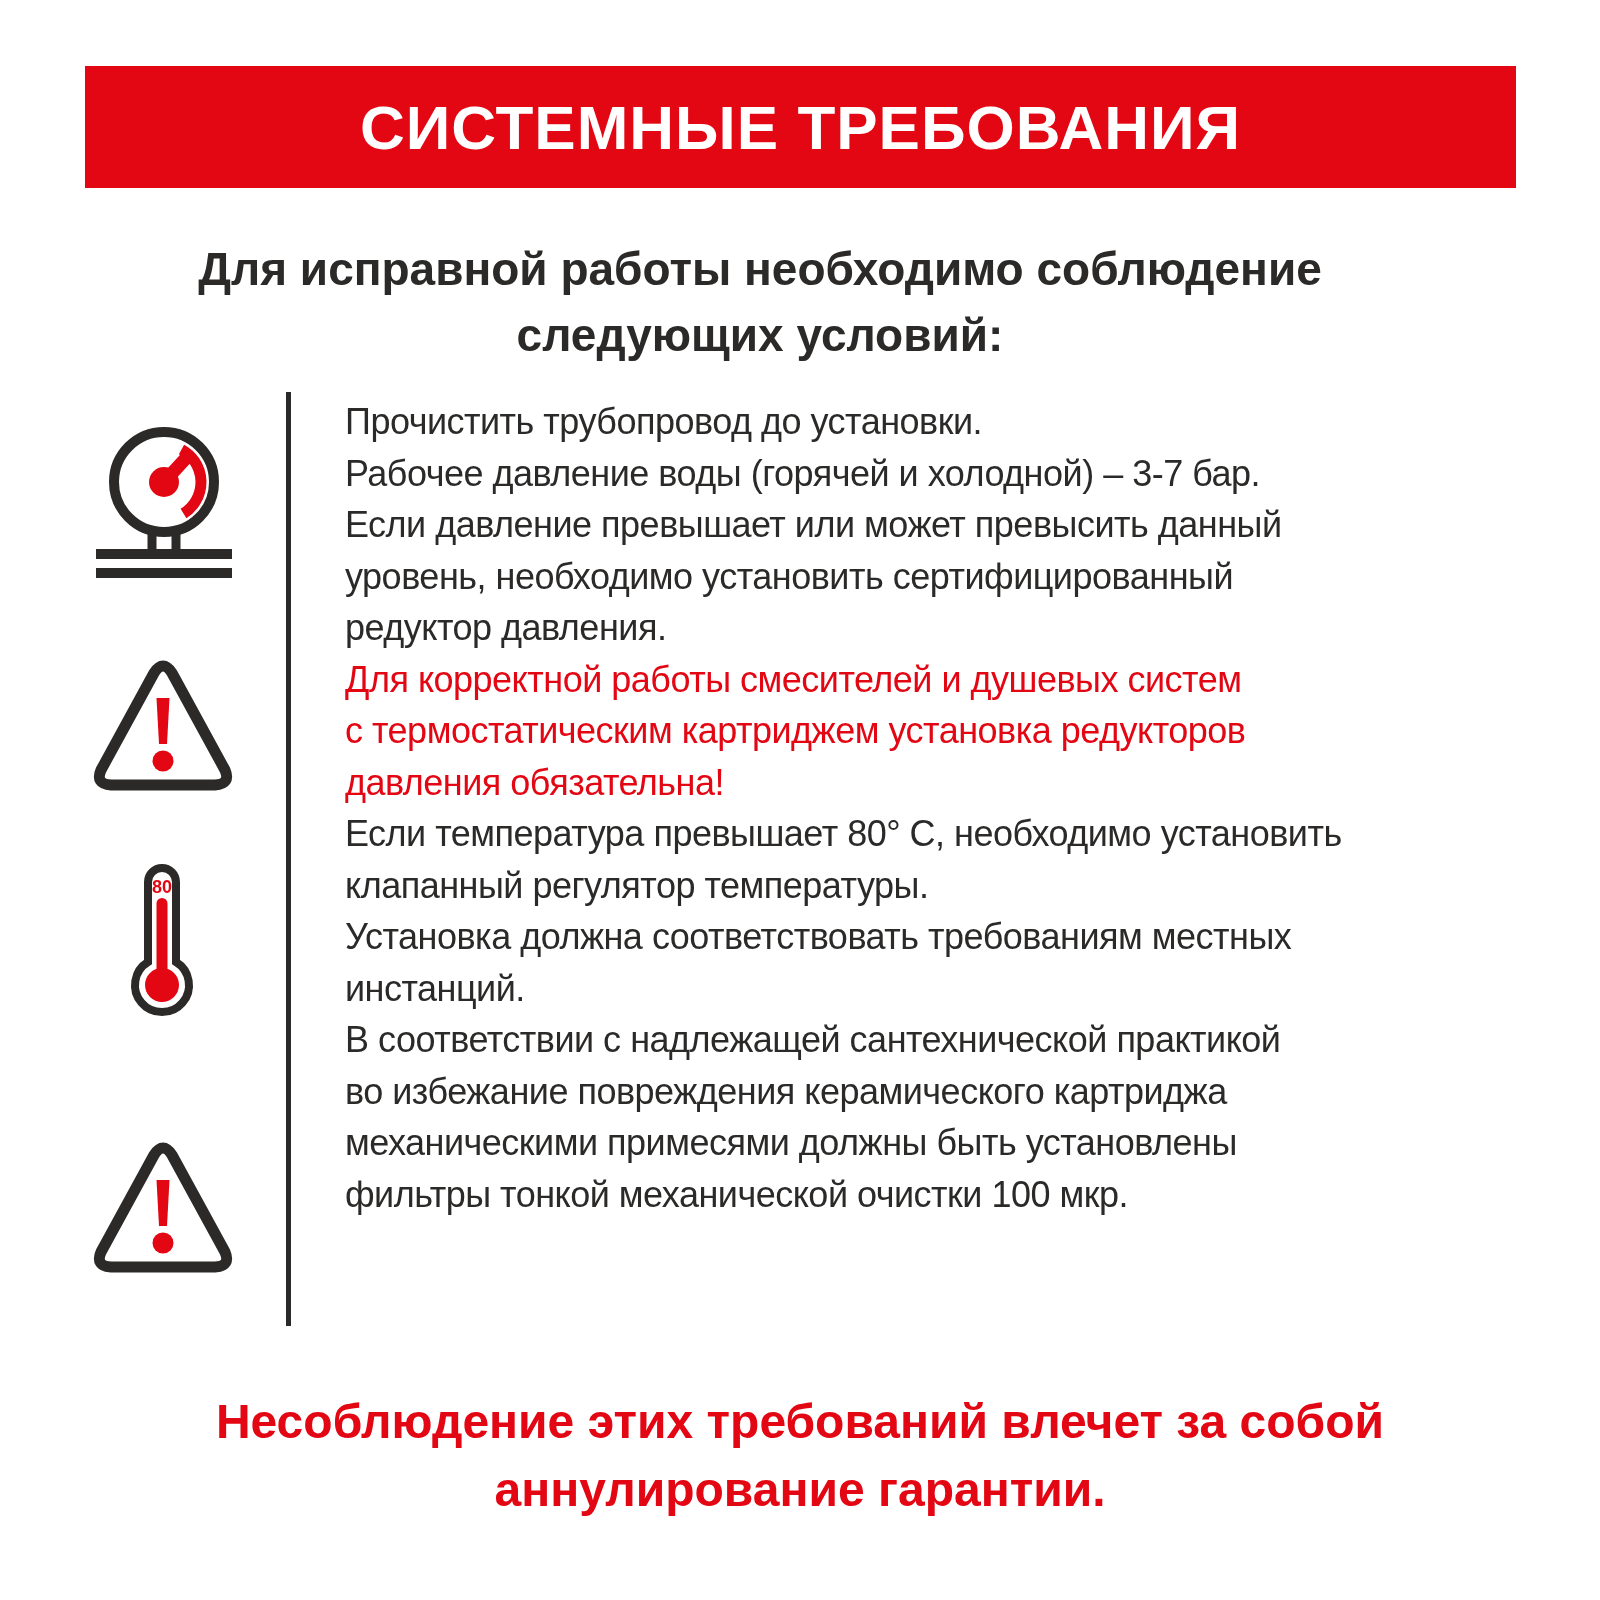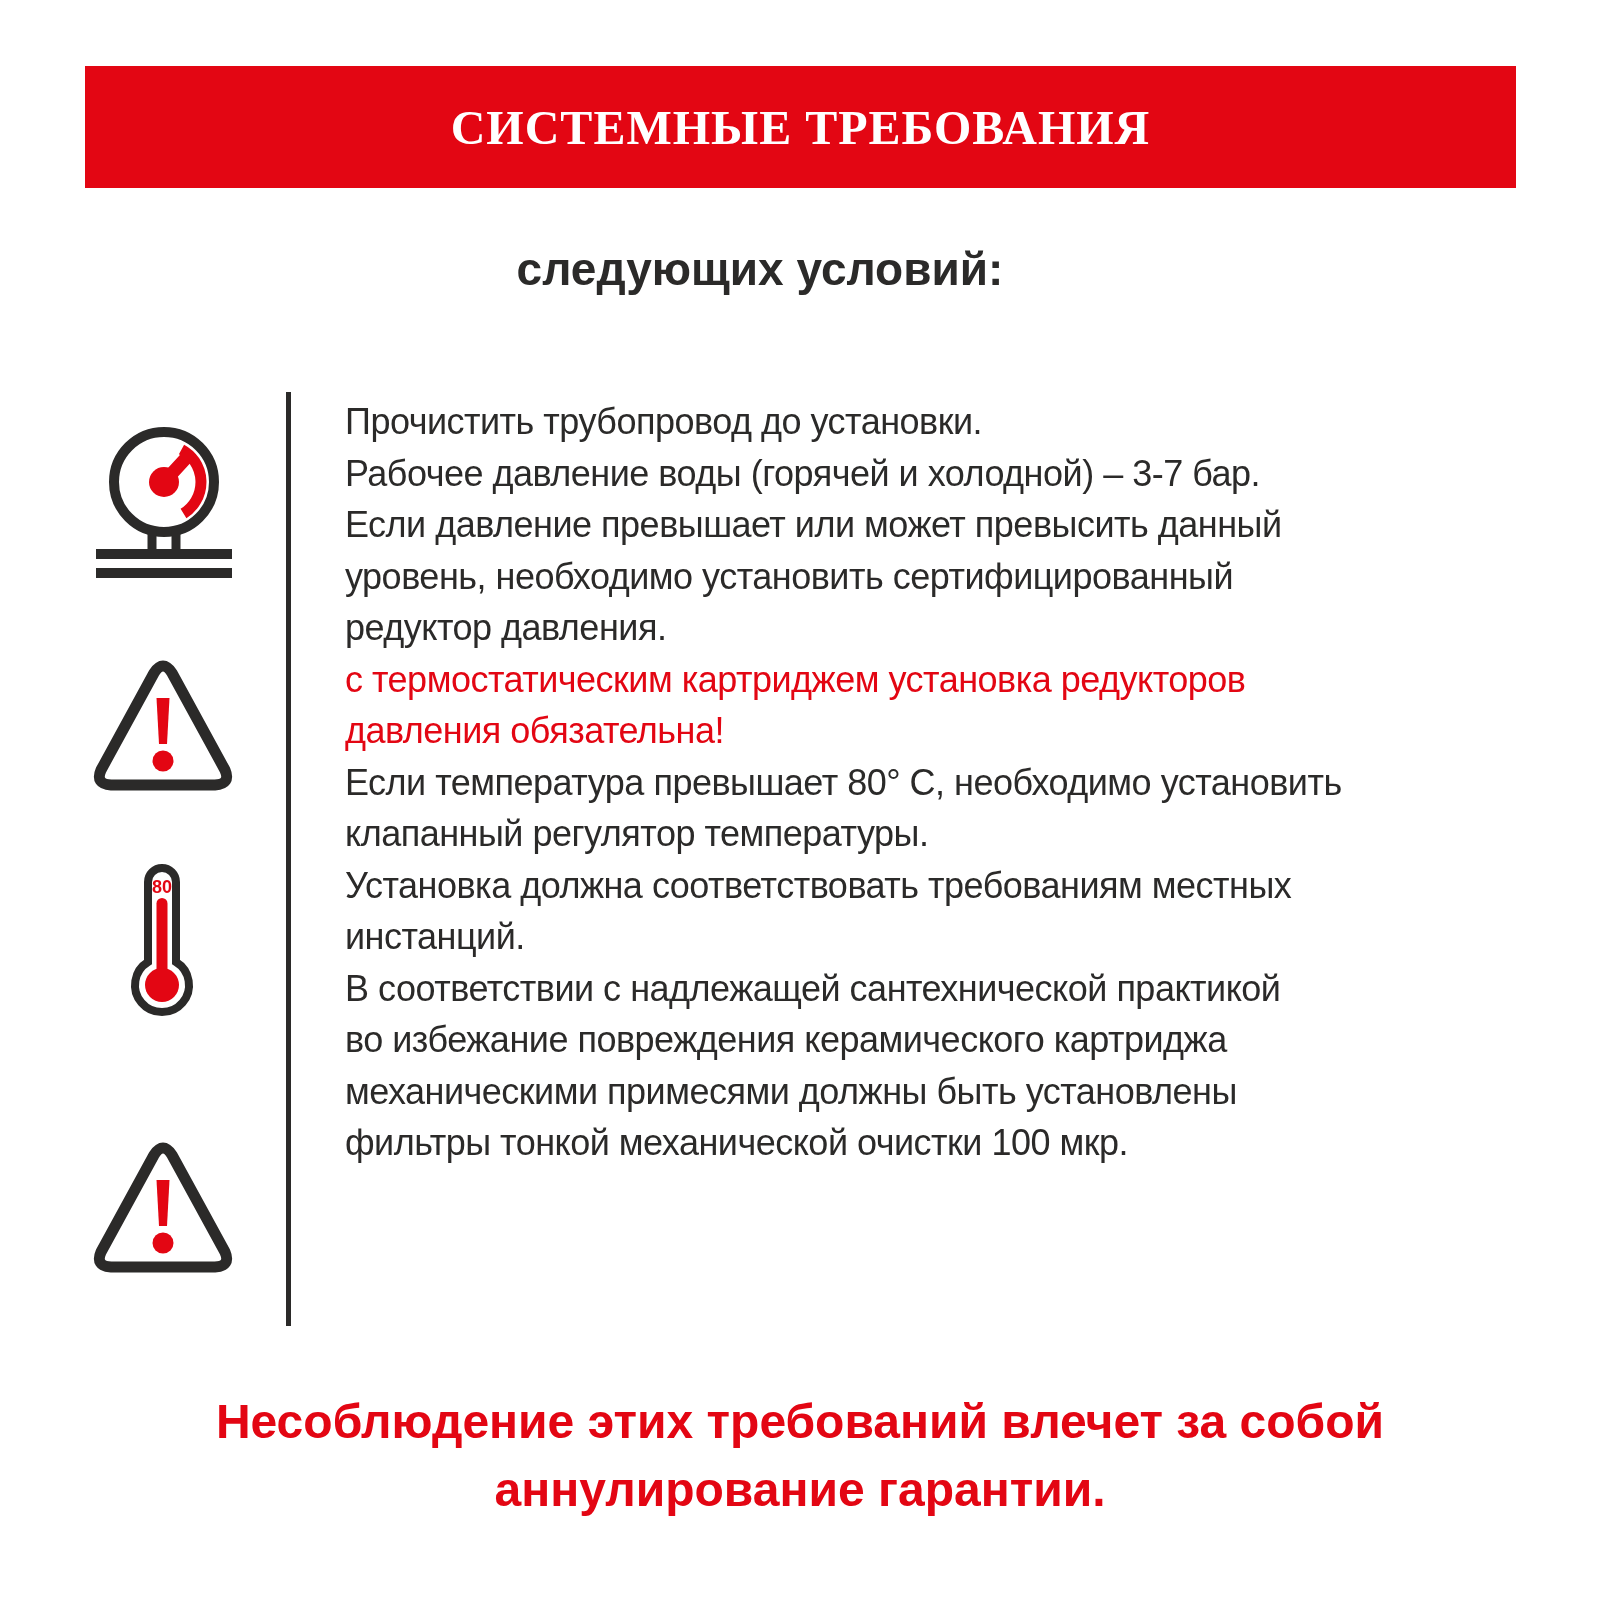--- a/index.html
+++ b/index.html
@@ -25,25 +25,24 @@
     top: 66px;
     width: 1431px;
     height: 122px;
     background: var(--red);
     display: flex;
     align-items: center;
     justify-content: center;
   }
   .banner-title {
     color: #ffffff;
-    font-size: 48px;
+    font-size: 62px;
     font-weight: bold;
     letter-spacing: 1px;
     white-space: nowrap;
-    font-family: Liberation Serif, serif;
   }
   .heading {
     position: absolute;
     left: 60px;
     top: 236px;
     width: 1400px;
     text-align: center;
     color: var(--dark);
     font-size: 46px;
     font-weight: bold;
@@ -107,20 +106,21 @@
 </head>
 <body>
 
 <div class="page">
 
   <div class="banner">
     <div class="banner-title">СИСТЕМНЫЕ ТРЕБОВАНИЯ</div>
   </div>
 
   <div class="heading">
+    <div>Для исправной работы необходимо соблюдение</div>
     <div>следующих условий:</div>
   </div>
 
   <div class="icon-col">
 
     <svg class="icon icon-gauge" width="148" height="166" viewBox="0 0 148 166">
       <circle class="stroke-dark" cx="74" cy="68" r="50" stroke-width="10"></circle>
       <path class="stroke-red" d="M 91.5 35.5 A 37 37 0 0 1 93.5 99.5" stroke-width="11"></path>
       <line class="stroke-red" x1="74" y1="68" x2="97" y2="43" stroke-width="13" stroke-linecap="round"></line>
       <circle class="fill-red" cx="74" cy="68" r="15"></circle>
@@ -152,20 +152,21 @@
   </div>
 
   <div class="divider"></div>
 
   <div class="req-list">
       <div class="req-line">Прочистить трубопровод до установки.</div>
       <div class="req-line">Рабочее давление воды (горячей и холодной) – 3-7 бар.</div>
       <div class="req-line">Если давление превышает или может превысить данный</div>
       <div class="req-line">уровень, необходимо установить сертифицированный</div>
       <div class="req-line">редуктор давления.</div>
+      <div class="req-line em">Для корректной работы смесителей и душевых систем</div>
       <div class="req-line em">с термостатическим картриджем установка редукторов</div>
       <div class="req-line em">давления обязательна!</div>
       <div class="req-line">Если температура превышает 80° С, необходимо установить</div>
       <div class="req-line">клапанный регулятор температуры.</div>
       <div class="req-line">Установка должна соответствовать требованиям местных</div>
       <div class="req-line">инстанций.</div>
       <div class="req-line">В соответствии с надлежащей сантехнической практикой</div>
       <div class="req-line">во избежание повреждения керамического картриджа</div>
       <div class="req-line">механическими примесями должны быть установлены</div>
       <div class="req-line">фильтры тонкой механической очистки 100 мкр.</div>

